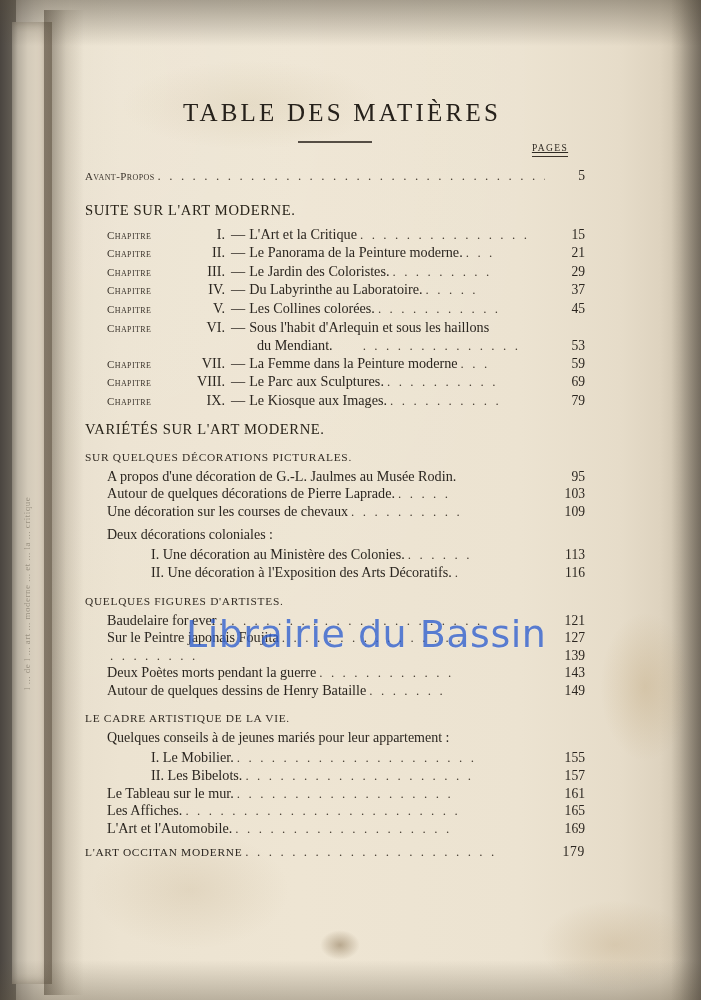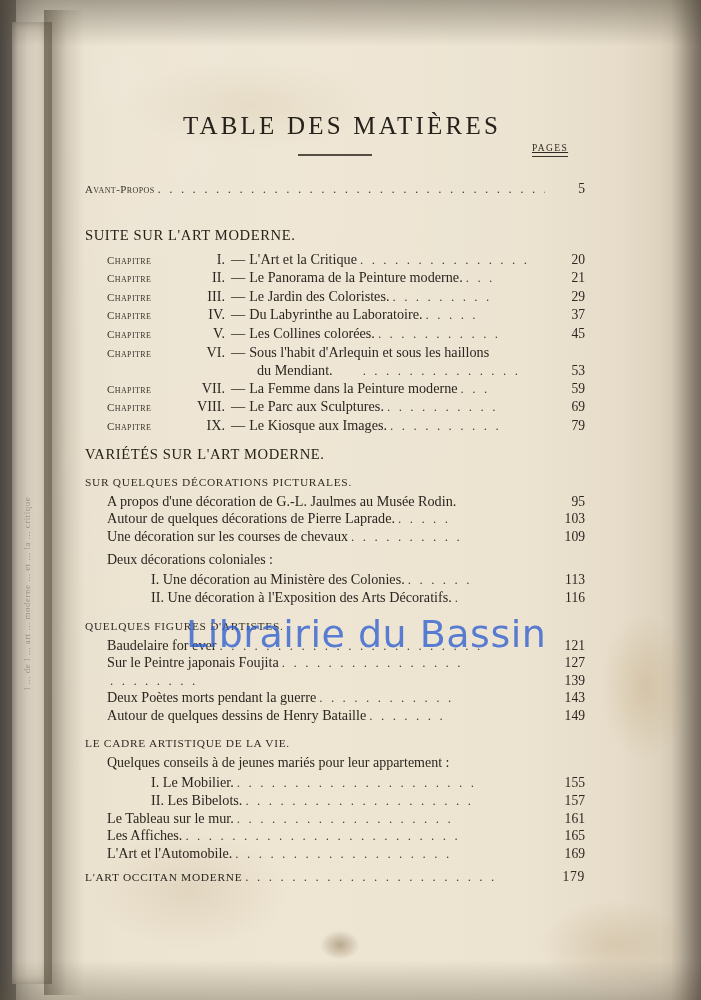--- a/index.html
+++ b/index.html
@@ -58,21 +58,21 @@
   .s3{left:320px;top:930px;width:40px;height:30px;background:radial-gradient(ellipse,rgba(120,95,60,0.45),rgba(120,95,60,0) 70%);}
   .s4{left:120px;top:60px;width:260px;height:90px;background:radial-gradient(ellipse,rgba(190,170,130,0.18),rgba(190,170,130,0) 70%);}
   .s5{left:90px;top:830px;width:200px;height:120px;background:radial-gradient(ellipse,rgba(175,150,110,0.18),rgba(175,150,110,0) 70%);}
 
   .content{
     position:absolute;left:85px;top:95px;width:500px;height:760px;
     color:#2b2620;
   }
   .title{
     text-align:center;font-size:25px;letter-spacing:3.2px;
-    color:#26211b;margin:17px 0 6px 0;font-weight:normal;
+    color:#26211b;margin:4px 0 6px 0;font-weight:normal;
     padding-left:14px;
   }
   .rule{
     width:74px;height:2px;background:#39322a;margin:14px auto 24px auto;
     opacity:.85;
   }
   .pages-label{
     position:absolute;right:6px;top:48px;text-align:center;width:58px;
     font-size:9.5px;letter-spacing:1.4px;color:#2e2922;text-decoration:underline;
   }
@@ -88,21 +88,21 @@
     padding:0 3px;
   }
   .row .pg{width:40px;text-align:right;font-size:13.6px;color:#2b2620;}
   .chaplabel{
     display:inline-block;width:78px;font-size:11px;letter-spacing:.4px;
     color:#3a332b;font-variant:small-caps;
   }
   .numeral{display:inline-block;width:40px;text-align:right;padding-right:6px;}
   .dash{padding-right:4px;}
   .sect{
-    font-size:14.6px;letter-spacing:.6px;margin:28px 0 7px 0;color:#282319;
+    font-size:14.6px;letter-spacing:.6px;margin:16px 0 7px 0;color:#282319;
   }
   .subsect{
     font-size:11.4px;letter-spacing:.7px;margin:13px 0 5px 0;color:#332c24;
     text-transform:uppercase;
   }
   .indent1{padding-left:22px;}
   .indent2{padding-left:44px;}
   .plain-line{font-size:14px;line-height:18px;margin:2px 0 2px 0;color:#2b2620;}
   .mt6{margin-top:6px;}
   .mt10{margin-top:10px;}
@@ -151,21 +151,21 @@
     <div class="sect">SUITE SUR L'ART MODERNE.</div>
 
     <div class="indent1">
 
       <div class="row">
         <span class="chaplabel">Chapitre</span>
         <span class="numeral">I.</span>
         <span class="dash">—</span>
         <span>L'Art et la Critique</span>
         <span class="lead">. . . . . . . . . . . . . . .</span>
-        <span class="pg">20</span>
+        <span class="pg">15</span>
       </div>
 
       <div class="row">
         <span class="chaplabel">Chapitre</span>
         <span class="numeral">II.</span>
         <span class="dash">—</span>
         <span>Le Panorama de la Peinture moderne.</span>
         <span class="lead">. . .</span>
         <span class="pg">21</span>
       </div>

